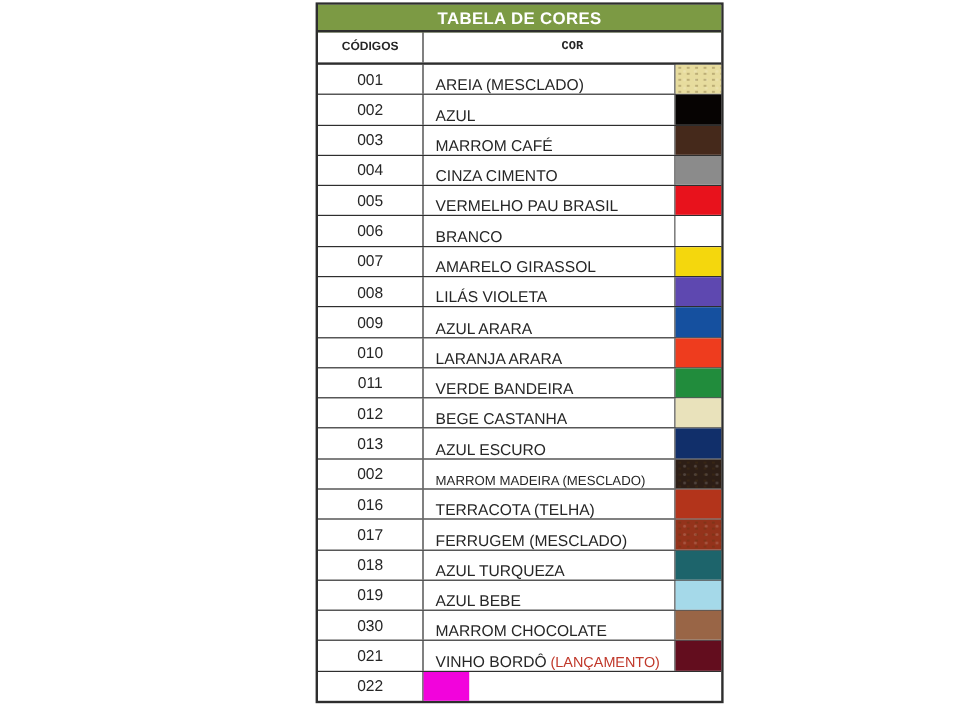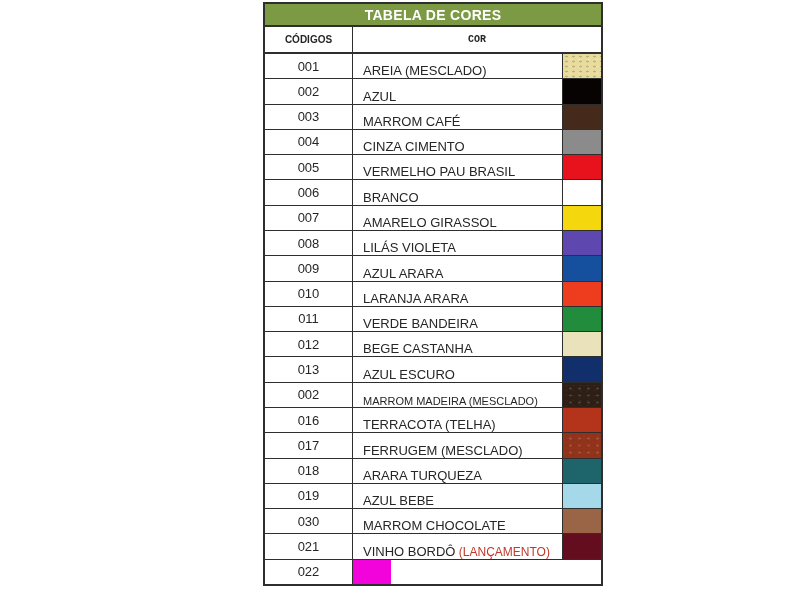--- a/index.html
+++ b/index.html
@@ -169,21 +169,21 @@
         <div class="row">
     <div class="cell code">017</div>
     <div class="cell name">
             <span class="nm">FERRUGEM (MESCLADO)</span>
           </div>
     <div class="cell swatch mottled" style="background-color: rgb(148, 51, 27);"></div>
   </div>
         <div class="row">
     <div class="cell code">018</div>
     <div class="cell name">
-            <span class="nm">ARARA TURQUEZA</span>
+            <span class="nm">AZUL TURQUEZA</span>
           </div>
     <div class="cell swatch" style="background-color: rgb(29, 100, 107);"></div>
   </div>
         <div class="row">
     <div class="cell code">019</div>
     <div class="cell name">
             <span class="nm">AZUL BEBE</span>
           </div>
     <div class="cell swatch" style="background-color: rgb(165, 217, 233);"></div>
   </div>

